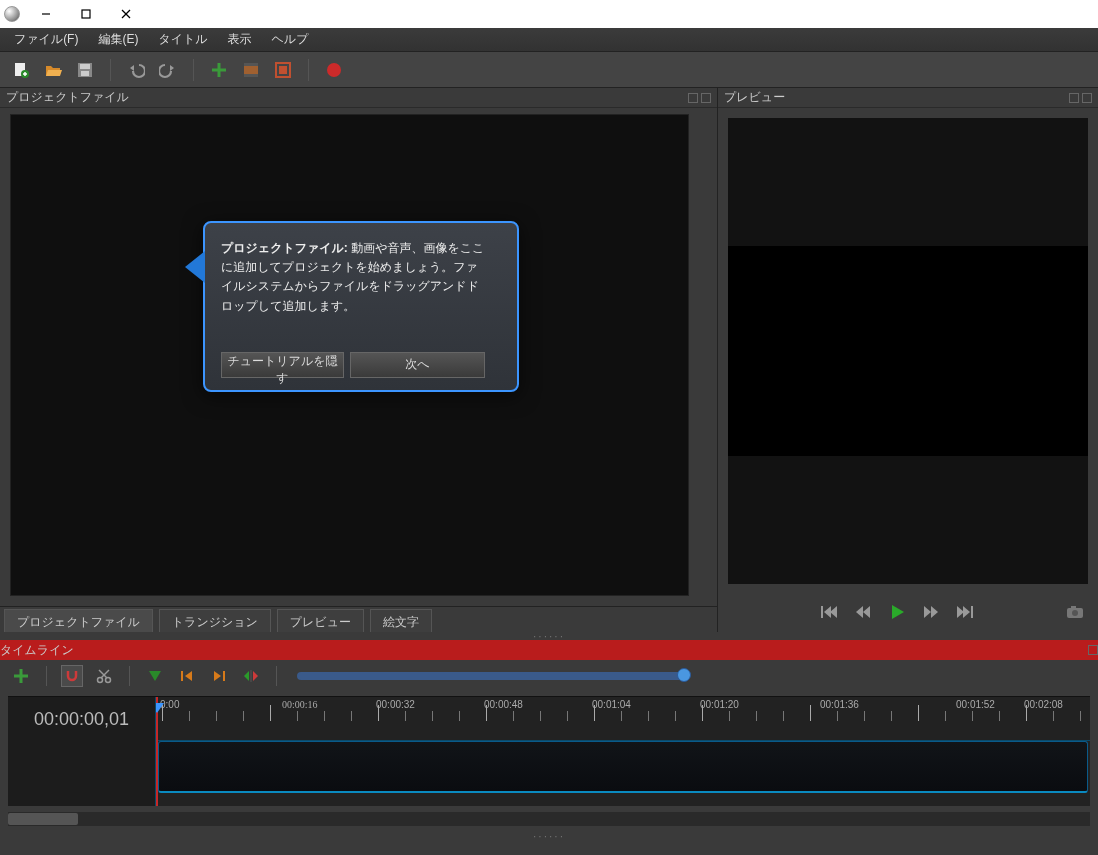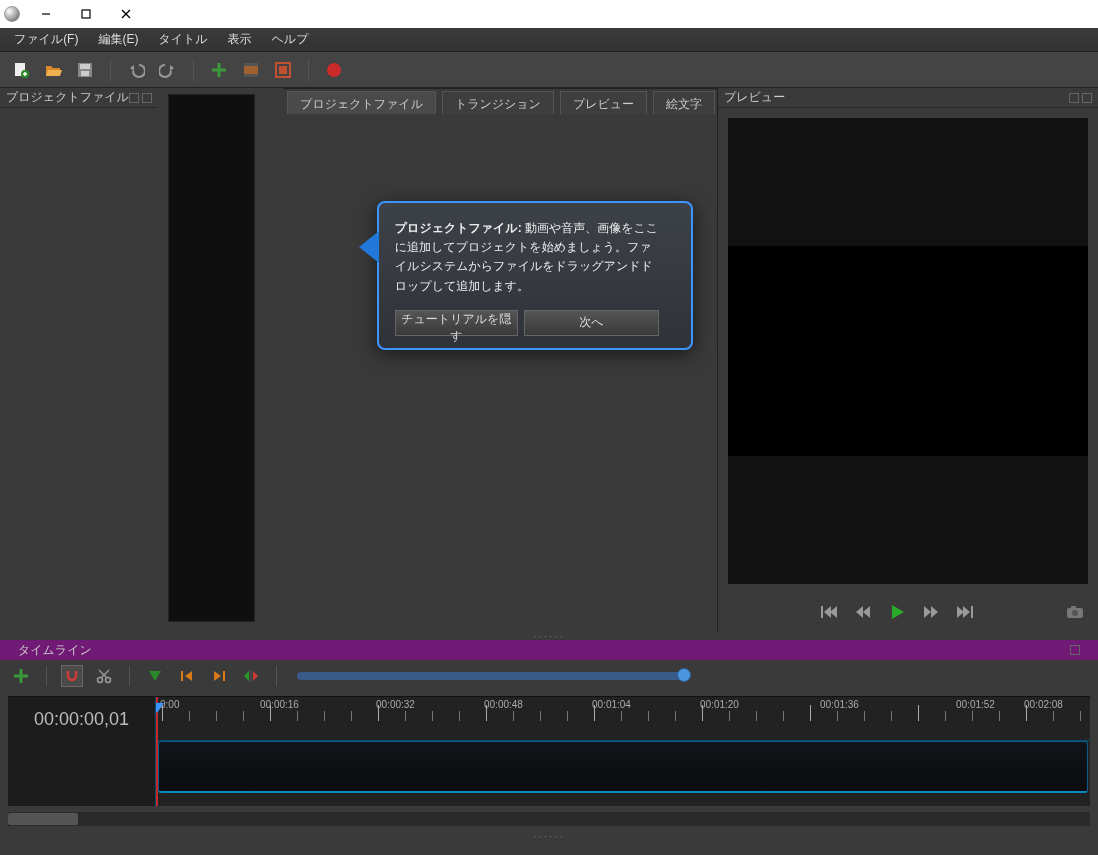--- a/index.html
+++ b/index.html
@@ -15,65 +15,65 @@
 .menubar { height: 24px; background: linear-gradient(#3b3b3b,#323232); display: flex; align-items: center; padding: 0 6px; gap: 4px; border-bottom:1px solid #222;}
 .menubar span { padding: 2px 8px; color: #ddd; font-size: 12px; }
 
 
 .toolbar { height: 36px; background: #444; display: flex; align-items: center; padding: 0 10px; gap: 10px; border-bottom:1px solid #222;}
 .tsep { width: 1px; height: 22px; background: #555; margin: 0 4px; }
 .tbtn { width: 22px; height: 22px; display: flex; align-items: center; justify-content: center; position:relative;}
 
 
 .main { display: flex; height: 544px; }
-.left { width: 719px; display: flex; border-right:1px solid #222; }
+.left { width: 719px; display: flex; flex-direction: column; border-right:1px solid #222; }
 .right { flex: 1; display: flex; flex-direction: column; }
 
 
 .panel-title { height: 20px; background: #3a3a3a; display: flex; align-items: center; padding: 0 6px; color: #ccc; font-size: 12px; border-bottom:1px solid #2a2a2a;}
 .panel-title .spacer { flex:1; }
 .dock-icons { display:flex; gap:3px; }
 .dock-ic { width:10px;height:10px;border:1px solid #666; }
 
 
 .filter-row { height: 30px; display: flex; align-items: center; padding: 6px 10px; gap: 2px; }
 .filter-tab { padding: 4px 10px; color: #ccc; font-size: 12px; border:1px solid transparent; }
 .filter-tab.active { border:1px solid #777; background:#484848; }
 .filter-input { flex: 1; margin-left: 6px; height: 22px; background: #2f2f2f; border: 1px solid #555; color: #888; padding: 0 6px; font-size: 12px; }
 
 
 .proj-area { flex:1; margin: 6px 28px 10px 10px; background:#0f0f0f; position:relative; border:1px solid #222;}
 .vscroll { position:absolute; right:-18px; top:0; bottom:0; width:15px; background:#3a3a3a; }
 
 
-.bubble { position:absolute; left:208px; top:106px; width:316px; background: linear-gradient(#3d4148,#2f3339); border:2px solid #3c95ff; border-radius:8px; box-shadow: 0 4px 20px rgba(0,0,0,.6); padding: 16px 32px 12px 16px;}
+.bubble { position:absolute; left:192px; top:106px; width:316px; background: linear-gradient(#3d4148,#2f3339); border:2px solid #3c95ff; border-radius:8px; box-shadow: 0 4px 20px rgba(0,0,0,.6); padding: 16px 32px 12px 16px;}
 .bubble-arrow { position:absolute; left:-20px; top:28px; width:0;height:0; border-top:16px solid transparent; border-bottom:16px solid transparent; border-right:20px solid #2278d8;}
 .bubble-text { color:#eee; font-size:12px; line-height:1.6; }
 .bubble-text b { font-weight:bold; }
-.bubble-btns { display:flex; gap:6px; margin-top:14px;align-items:flex-end; }
+.bubble-btns { display:flex; gap:6px; margin-top:36px;align-items:flex-end; }
 .bubble-btns button { flex:1; height:26px; background: linear-gradient(#555,#3a3a3a); border:1px solid #666; color:#ddd; font-size:12px; cursor:pointer; }
 .bubble-btns button.primary { flex:1.1; }
 
 
 .left-tabs { height:26px; display:flex; align-items:stretch; background:#3a3a3a; border-top:1px solid #222;}
 .left-tabs .tab { padding:4px 12px; font-size:12px; color:#ccc; border:1px solid #555; background:#3e3e3e; margin:2px 2px 0 4px; border-bottom:none;}
 .left-tabs .tab.active { background:#4a4a4a; }
 
 
 .preview-area { flex:1; background:#121212; margin:10px 10px 8px 10px; display:flex; align-items:center; justify-content:center;}
 .preview-black { width: 360px; height: 210px; background:#000; }
 .transport { height: 40px; display:flex; align-items:center; justify-content:center; gap:16px; padding-right:14px;}
 .transport .gap { flex:1; }
 .tricon { width:18px;height:18px;display:flex;align-items:center;justify-content:center; }
 
 
 .dots-h { height:8px; display:flex; justify-content:center; align-items:center; color:#777; letter-spacing:2px; font-size:10px; background:#3a3a3a;}
 
 
-.tl-title { height:20px; background:#701a75; padding:0 18px; display:flex; align-items:center; font-size:12px; color:#ccc;}
+.tl-title { height:20px; background:#b91c1c; padding:0 0; display:flex; align-items:center; font-size:12px; color:#ccc;}
 .tl-tools { height:32px; background:#3a3a3a; display:flex; align-items:center; padding:0 10px; gap:10px;}
 .tl-sep { width:1px; height:20px; background:#555; margin:0 4px;}
 .zoom-slider { flex:0 0 390px; height:8px; background:#3a5a8a; border-radius:4px; position:relative; margin-left:6px;}
 .zoom-thumb { position:absolute; right:-4px; top:-4px; width:14px;height:14px; background:#4a97e0; border-radius:50%; border:1px solid #2a5a9a;}
 
 .tl-body { height:110px; background:#222; display:flex; border-top:1px solid #111; margin:4px 8px 6px 8px; position:relative;}
 .tl-left { width:148px; background:#1c1c1c; border-right:1px solid #0a4a6a;}
 .tl-time { height:44px; display:flex; align-items:center; justify-content:center; color:#bbb; font-size:18px;}
 .track-head { height:52px; background: linear-gradient(#181c24,#0e1016); border:1px solid #0a4a6a; border-radius:4px; margin:0 4px; padding:4px 8px; color:#ccc; font-size:11px;}
 .tl-right { flex:1; position:relative; overflow:hidden;}
@@ -341,21 +341,21 @@
     <div class="tl-time">00:00:00,01</div>
   </div>
   <div class="tl-right">
     <div class="ruler" id="ruler">
         <div class="tick major" style="left: 6px;"></div>
         <div class="lbl" style="left: 6px;">0:00</div>
         <div class="tick" style="left: 33px;"></div>
         <div class="tick" style="left: 60px;"></div>
         <div class="tick" style="left: 87px;"></div>
         <div class="tick major" style="left: 114px;"></div>
-        <div class="lbl" style="left: 106px;">00:00:16</div>
+        <div class="lbl" style="left: 128px; font-family: Liberation Serif, serif;">00:00:16</div>
         <div class="tick" style="left: 141px;"></div>
         <div class="tick" style="left: 168px;"></div>
         <div class="tick" style="left: 195px;"></div>
         <div class="tick major" style="left: 222px;"></div>
         <div class="lbl" style="left: 222px;">00:00:32</div>
         <div class="tick" style="left: 249px;"></div>
         <div class="tick" style="left: 276px;"></div>
         <div class="tick" style="left: 303px;"></div>
         <div class="tick major" style="left: 330px;"></div>
         <div class="lbl" style="left: 330px;">00:00:48</div>

